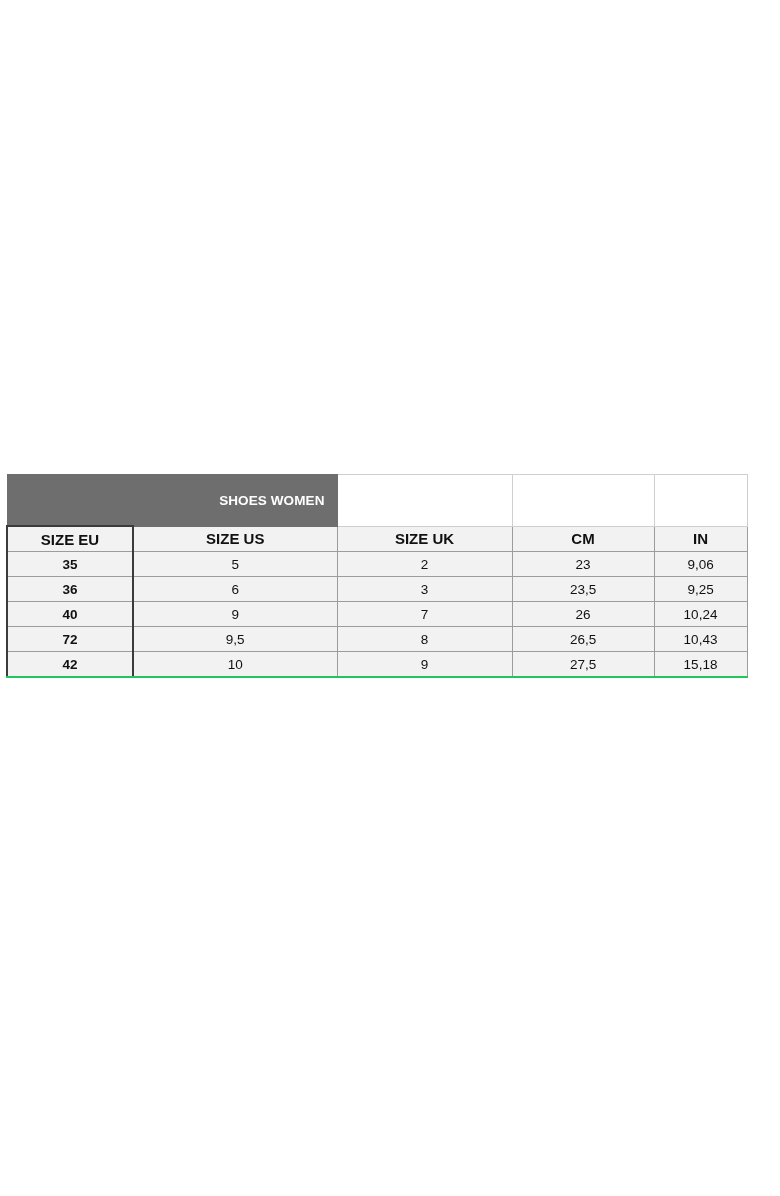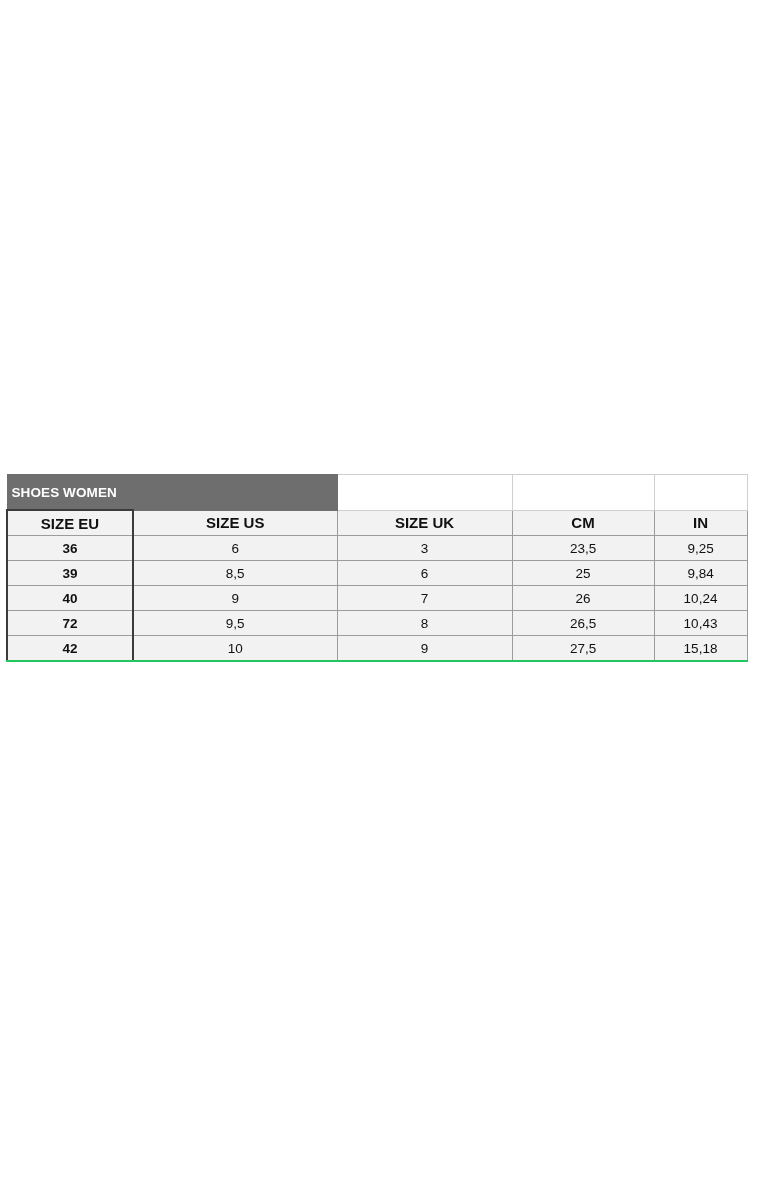--- a/index.html
+++ b/index.html
@@ -31,21 +31,22 @@
   }
   table.size-chart col.c0 { width: 126px; }
   table.size-chart col.c1 { width: 204px; }
   table.size-chart col.c2 { width: 175px; }
   table.size-chart col.c3 { width: 142px; }
   table.size-chart col.c4 { width: 93px; }
 
   .title-row td {
     border: 1px solid #cfcfcf;
     height: 26px;
-    padding: 4px;
+    padding: 12px;
+    text-align: right;
   }
   .title-cell {
     background: #6e6e6e;
     color: #ffffff;
     font-size: 13.5px;
     font-weight: bold;
     text-align: left;
     padding-left: 5px;
     letter-spacing: 0.1px;
     border: 1px solid #6e6e6e !important;
@@ -115,32 +116,32 @@
         </tr>
         <tr class="head-row">
           <th class="eu-head">SIZE EU</th>
           <th class="top">SIZE US</th>
           <th class="top">SIZE UK</th>
           <th class="top">CM</th>
           <th class="top">IN</th>
         </tr>
 
         <tr class="data-row">
+          <td class="eu">35</td>
+          <td>5</td>
+          <td>2</td>
+          <td>23</td>
+          <td>9,06</td>
+        </tr>
+        <tr class="data-row">
           <td class="eu">36</td>
           <td>6</td>
           <td>3</td>
           <td>23,5</td>
           <td>9,25</td>
-        </tr>
-        <tr class="data-row">
-          <td class="eu">39</td>
-          <td>8,5</td>
-          <td>6</td>
-          <td>25</td>
-          <td>9,84</td>
         </tr>
         <tr class="data-row">
           <td class="eu">40</td>
           <td>9</td>
           <td>7</td>
           <td>26</td>
           <td>10,24</td>
         </tr>
         <tr class="data-row">
           <td class="eu">72</td>

